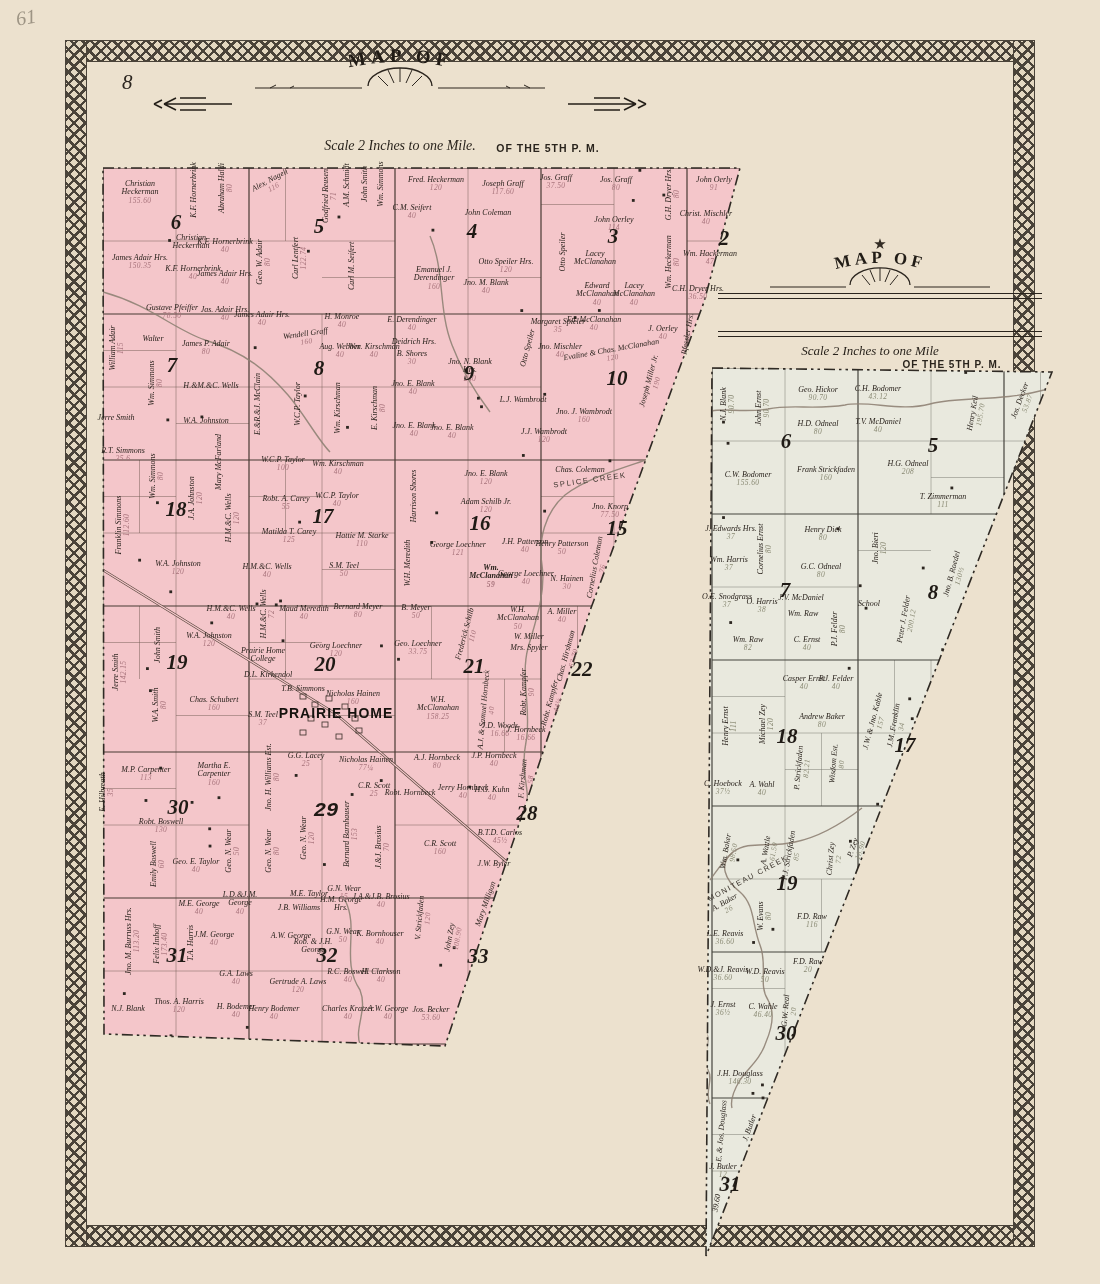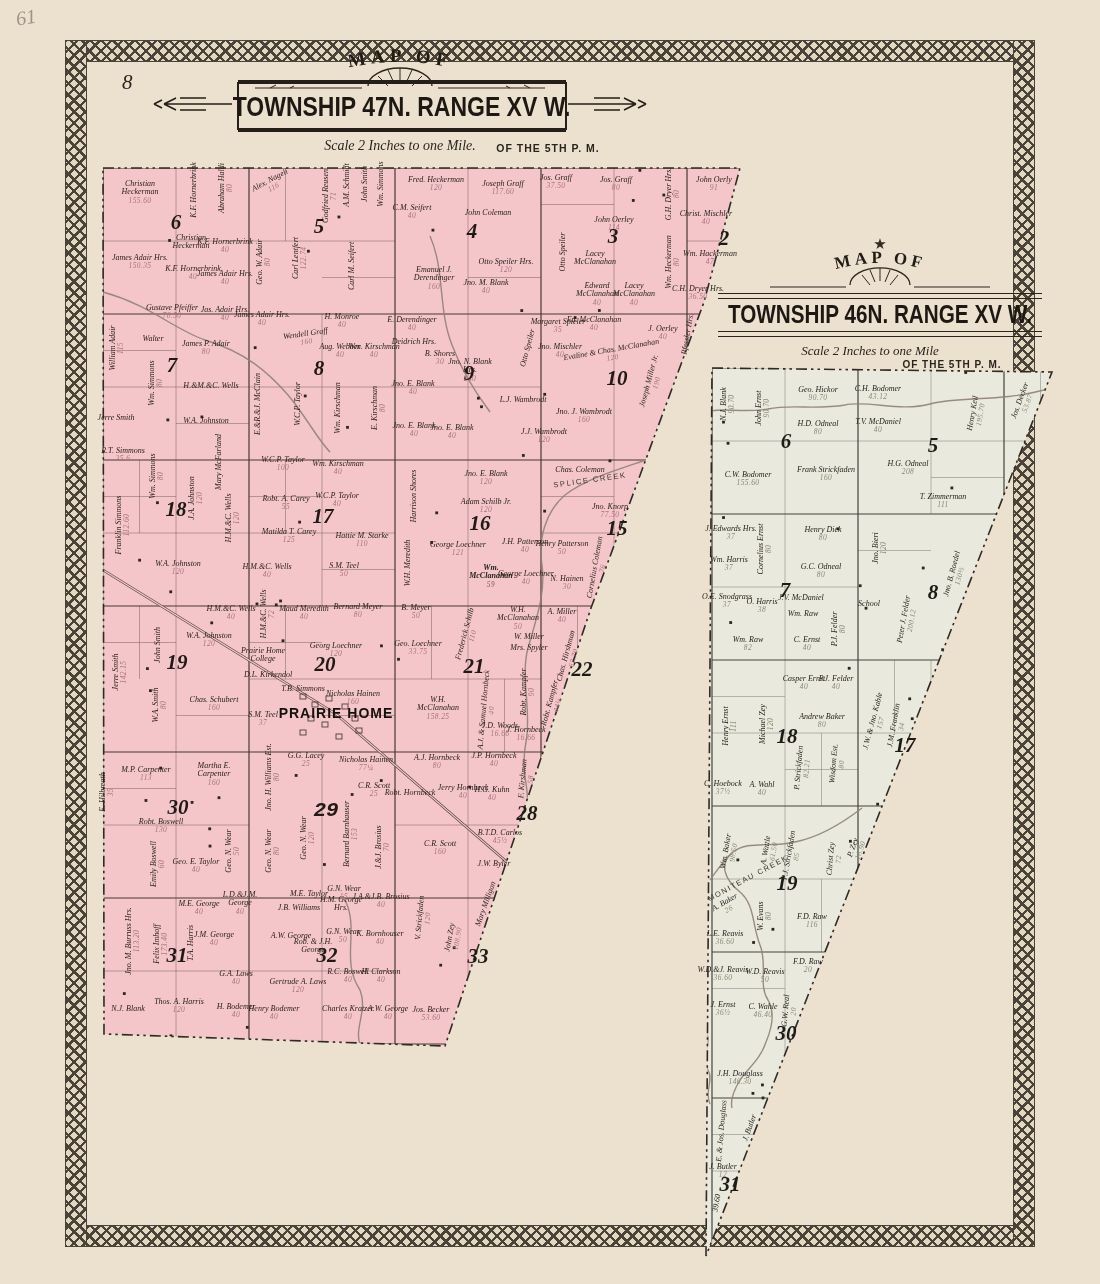--- a/index.html
+++ b/index.html
@@ -374,21 +374,21 @@
     <div class="lbl l47" style="left: 262px; top: 319px; transform: translate(-50%, -50%); max-width: 58px;"><span>James Adair Hrs.</span><span class="ac">40</span></div>
     <div class="lbl l47" style="left: 306px; top: 338px; transform: translate(-50%, -50%) rotate(-8deg); white-space: nowrap;"><span>Wendell Graff</span><span class="ac">160</span></div>
     <div class="lbl l47" style="left: 342px; top: 321px; transform: translate(-50%, -50%); max-width: 58px;"><span>H. Monroe</span><span class="ac">40</span></div>
     <div class="lbl l47" style="left: 412px; top: 324px; transform: translate(-50%, -50%); max-width: 58px;"><span>E. Derendinger</span><span class="ac">40</span></div>
     <div class="lbl l47" style="left: 340px; top: 351px; transform: translate(-50%, -50%); max-width: 58px;"><span>Aug. Webber</span><span class="ac">40</span></div>
     <div class="lbl l47" style="left: 374px; top: 351px; transform: translate(-50%, -50%); max-width: 58px;"><span>Wm. Kirschman</span><span class="ac">40</span></div>
     <div class="lbl l47" style="left: 117px; top: 348px; transform: translate(-50%, -50%) rotate(-90deg); white-space: nowrap;"><span>William Adair</span><span class="ac">115</span></div>
     <div class="lbl l47" style="left: 153px; top: 339px; transform: translate(-50%, -50%); max-width: 58px;"><span>Walter</span></div>
     <div class="lbl l47" style="left: 206px; top: 348px; transform: translate(-50%, -50%); max-width: 58px;"><span>James P. Adair</span><span class="ac">80</span></div>
     <div class="lbl l47" style="left: 414px; top: 342px; transform: translate(-50%, -50%); max-width: 58px;"><span>Deidrich Hrs.</span></div>
-    <div class="lbl l47" style="left: 412px; top: 358px; transform: translate(-50%, -50%); max-width: 58px; margin-left: 28px;"><span>B. Shores</span><span class="ac">30</span></div>
+    <div class="lbl l47" style="left: 412px; top: 358px; transform: translate(-50%, -50%); max-width: 58px;"><span>B. Shores</span><span class="ac">30</span></div>
     <div class="lbl l47" style="left: 470px; top: 370px; transform: translate(-50%, -50%); max-width: 58px;"><span>Jno. N. Blank Hrs.</span><span class="ac">240</span></div>
     <div class="lbl l47" style="left: 528px; top: 348px; transform: translate(-50%, -50%) rotate(-75deg); white-space: nowrap;"><span>Otto Speiler</span></div>
     <div class="lbl l47" style="left: 558px; top: 326px; transform: translate(-50%, -50%); max-width: 58px;"><span>Margaret Spieler</span><span class="ac">35</span></div>
     <div class="lbl l47" style="left: 594px; top: 324px; transform: translate(-50%, -50%); max-width: 58px;"><span>Ed. McClanahan</span><span class="ac">40</span></div>
     <div class="lbl l47" style="left: 560px; top: 351px; transform: translate(-50%, -50%); max-width: 58px;"><span>Jno. Mischler</span><span class="ac">40</span></div>
     <div class="lbl l47" style="left: 612px; top: 354px; transform: translate(-50%, -50%) rotate(-10deg); white-space: nowrap;"><span>Evaline &amp; Chas. McClanahan</span><span class="ac">120</span></div>
     <div class="lbl l47" style="left: 663px; top: 333px; transform: translate(-50%, -50%); max-width: 58px;"><span>J. Oerley</span><span class="ac">40</span></div>
     <div class="lbl l47" style="left: 653px; top: 382px; transform: translate(-50%, -50%) rotate(-75deg); white-space: nowrap;"><span>Joseph Miller Jr.</span><span class="ac">190</span></div>
     <div class="lbl l47" style="left: 688px; top: 334px; transform: translate(-50%, -50%) rotate(-80deg); white-space: nowrap;"><span>Pfessler Hrs.</span></div>
     <div class="lbl l47" style="left: 156px; top: 383px; transform: translate(-50%, -50%) rotate(-90deg); white-space: nowrap;"><span>Wm. Simmons</span><span class="ac">80</span></div>
@@ -623,38 +623,34 @@
     <text font-size="19" font-weight="bold" letter-spacing="5" fill="#211c16">
       <textPath href="#a47" startOffset="50%" text-anchor="middle">MAP OF</textPath>
     </text>
   </svg>
   <svg class="arcsvg" style="left:0px;top:36px" width="84 " height="36">
     <path d="M82,18 H14 M14,18 l12,-6 M14,18 l12,6 M4,18 l8,-4 M4,18 l8,4 M30,12 h26 M30,24 h26" stroke="#241f19" stroke-width="1.6" fill="none"></path>
   </svg>
   <svg class="arcsvg" style="left:416px;top:36px" width="84" height="36">
     <path d="M2,18 H70 M70,18 l-12,-6 M70,18 l-12,6 M80,18 l-8,-4 M80,18 l-8,4 M28,12 h26 M28,24 h26" stroke="#241f19" stroke-width="1.6" fill="none"></path>
   </svg>
-  <div class="banner47">
-      <span>TOWNSHIP 47N. RANGE XV W.</span>
-    </div>
   <div class="scale-note">Scale 2 Inches to one Mile.</div>
   <div class="meridian">OF THE 5TH P. M.</div>
 </div>
 
 <div id="t46" class="title">
   <div class="star">★</div>
   <svg class="arcsvg" style="left:60px;top:16px" width="220" height="44">
     <defs>
         <path id="a46" d="M20,40 Q110,-12 200,40" fill="none"></path>
       </defs>
     <path d="M80,36 A28,16 0 0 1 140,36" fill="none" stroke="#2c261f" stroke-width="1.3"></path>
     <path d="M110,19 L110,32 M100,21 L105,33 M120,21 L115,33 M92,26 L100,36 M128,26 L120,36" stroke="#2c261f" stroke-width="1"></path>
     <path d="M0,38 H76 M144,38 H220" stroke="#2c261f" stroke-width="1.1"></path>
     <text font-size="17" font-weight="bold" letter-spacing="4" fill="#211c16">
       <textPath href="#a46" startOffset="50%" text-anchor="middle">MAP OF</textPath>
     </text>
   </svg>
   <div class="rule2" style="top:60px"></div>
-  <div class="name46"><span>TOWNSHIP 46N. RANGE XV W.</span></div>
   <div class="rule2" style="top:98px"></div>
   <div class="scale-note">Scale 2 Inches to one Mile</div>
   <div class="meridian">OF THE 5TH P. M.</div>
 </div>
 
 </body></html>

